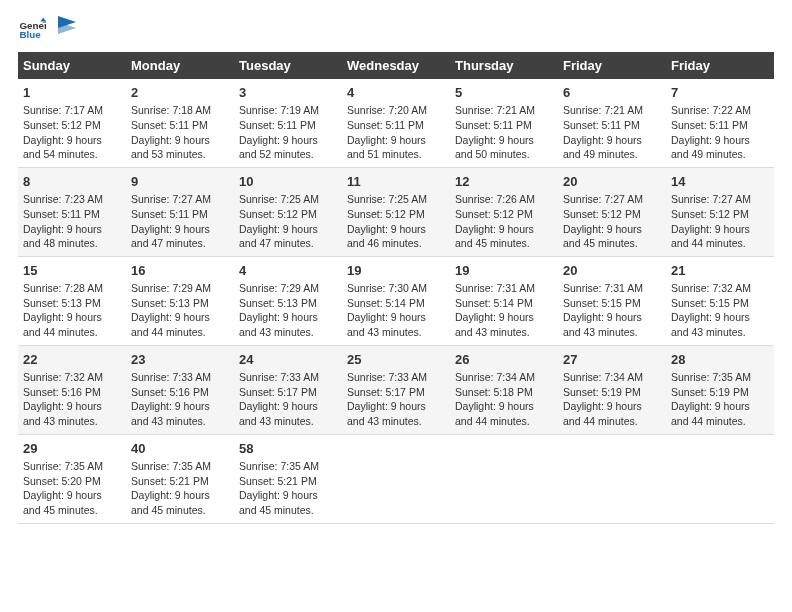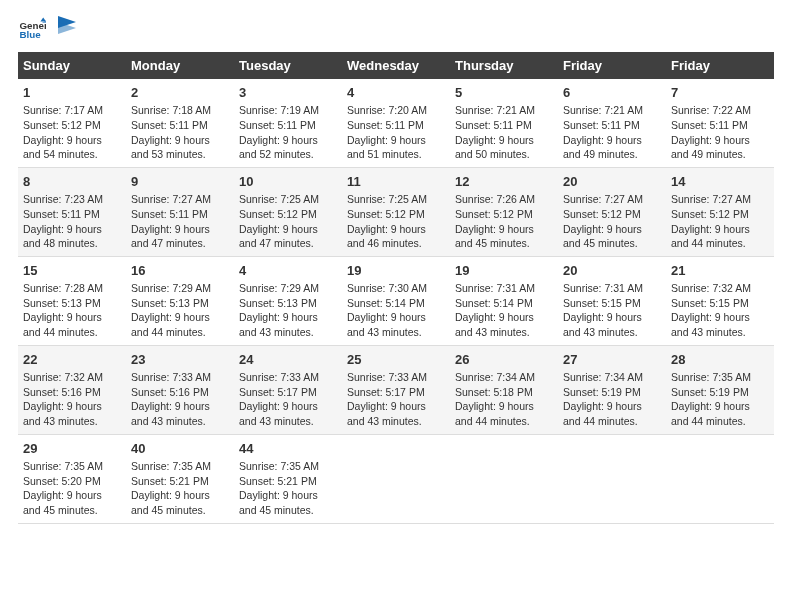--- a/index.html
+++ b/index.html
@@ -333,21 +333,21 @@
             <div class="cell-text">and 45 minutes.</div>
           </td>
           <td>
             <span class="day-num">40</span>
             <div class="cell-text">Sunrise: 7:35 AM</div>
             <div class="cell-text">Sunset: 5:21 PM</div>
             <div class="cell-text">Daylight: 9 hours</div>
             <div class="cell-text">and 45 minutes.</div>
           </td>
           <td>
-            <span class="day-num">44</span>
+            <span class="day-num">58</span>
             <div class="cell-text">Sunrise: 7:35 AM</div>
             <div class="cell-text">Sunset: 5:21 PM</div>
             <div class="cell-text">Daylight: 9 hours</div>
             <div class="cell-text">and 45 minutes.</div>
           </td>
           <td></td>
           <td></td>
           <td></td>
           <td></td>
         </tr>

